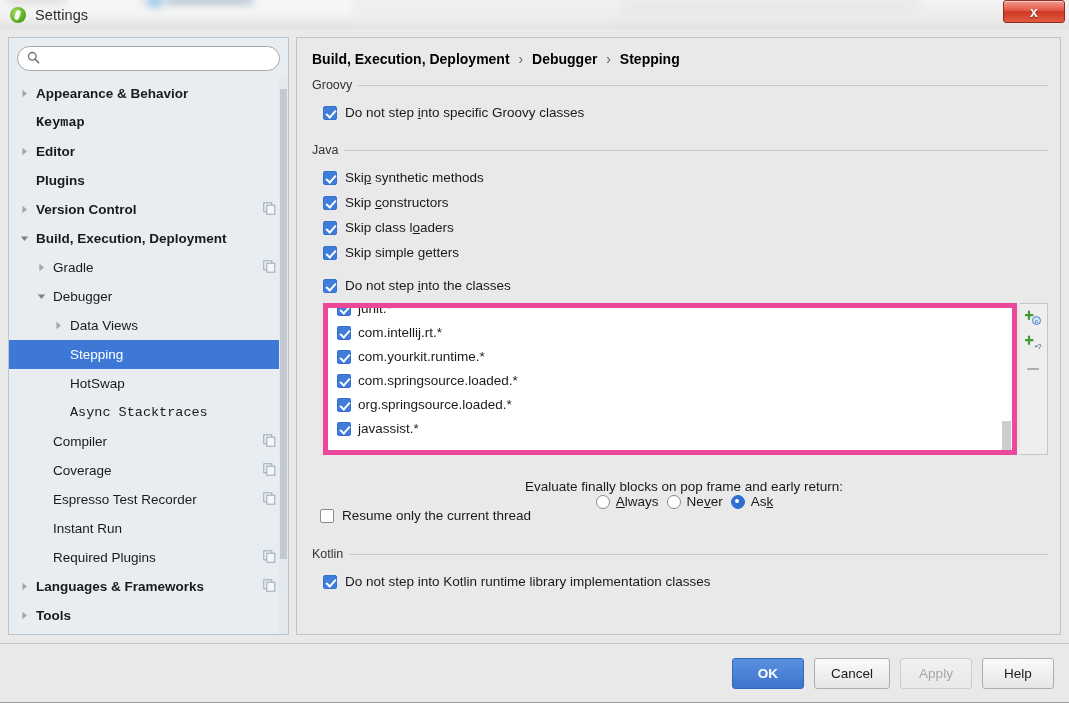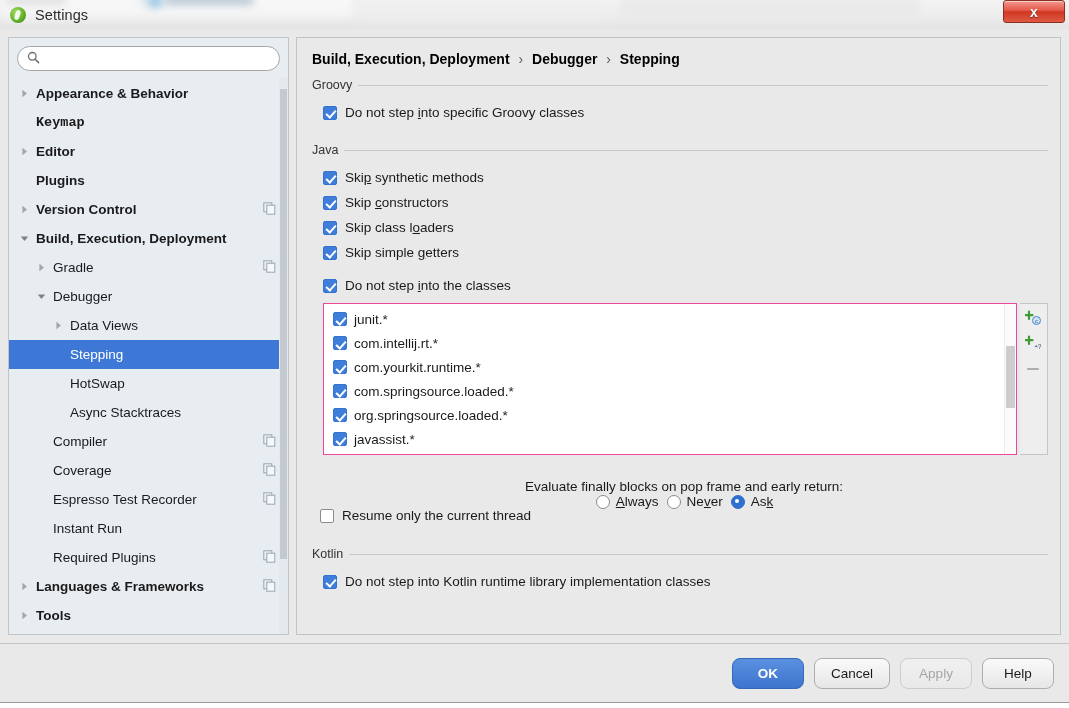--- a/index.html
+++ b/index.html
@@ -168,23 +168,24 @@
   .cb-label { font-size: 13.5px; color: #1a1a1a; white-space: nowrap; }
   .mn { text-decoration: underline; }
 
   
   #list-area {
     display: flex; margin: 5px 0 0 11px;
     height: 152px;
   }
   #list-box {
     flex: 1 1 auto; background: #ffffff;
-    border: 1px solid #ec4899;
+    border: 5px solid #ec4899;
     position: relative; overflow: hidden;
     display: flex;
+    align-items: center;
   }
   #list-items { flex: 1 1 auto; padding-top: 3px; overflow: hidden; }
   .li-row { height: 24px; display: flex; align-items: center; padding-left: 9px; }
   .li-row .cb { margin-right: 7px; }
   .li-label { font-size: 13.5px; color: #1a1a1a; }
   #list-scrollbar {
     width: 12px; flex: 0 0 12px; background: #fbfbfb;
     border-left: 1px solid #ececec; position: relative;
   }
   #list-thumb {
@@ -227,21 +228,21 @@
   #footer {
     position: absolute; left: 0; top: 643px;
     width: 1069px; height: 59px;
     background: #e9e9e9;
     border-top: 1px solid #c4c4c4;
     display: flex; align-items: center; justify-content: flex-end;
     padding-right: 15px; gap: 10px;
   }
   .btn {
     min-width: 72px; height: 31px; padding: 0 16px;
-    border-radius: 8px; font-size: 13.5px;
+    border-radius: 3px; font-size: 13.5px;
     display: flex; align-items: center; justify-content: center;
     cursor: pointer;
     border: 1px solid #aeaeae;
     background: linear-gradient(to bottom, #fafafa 0%, #e6e6e6 100%);
     color: #1a1a1a;
   }
   .btn.primary {
     background: linear-gradient(to bottom, #5b90e0 0%, #3d74cd 100%);
     border-color: #3468bd; color: #ffffff; font-weight: bold;
   }
@@ -384,21 +385,21 @@
               <span class="tree-label" style="margin-left: 4px;">Stepping</span>
             </div>
             <div class="tree-row lvl2">
               <span style="flex: 0 0 42px;"></span>
               <span class="tw"></span>
               <span class="tree-label" style="margin-left: 4px;">HotSwap</span>
             </div>
             <div class="tree-row lvl2">
               <span style="flex: 0 0 42px;"></span>
               <span class="tw"></span>
-              <span class="tree-label" style="margin-left: 4px;">Async Stacktraces</span>
+              <span class="tree-label" style="margin-left: 4px; font-family: Liberation Mono, monospace;">Async Stacktraces</span>
             </div>
             <div class="tree-row lvl1">
               <span style="flex: 0 0 25px;"></span>
               <span class="tw"></span>
               <span class="tree-label" style="margin-left: 4px;">Compiler</span>
               <span class="copy-icon"><svg width="13" height="13" viewBox="0 0 13 13">
                   <rect x="0.8" y="0.8" width="8" height="9" fill="#eef2f6" stroke="#8d9aa6" stroke-width="1"></rect>
                   <rect x="3.8" y="3.2" width="8" height="9" fill="#f7fafc" stroke="#8d9aa6" stroke-width="1"></rect>
                 </svg></span>
             </div>

